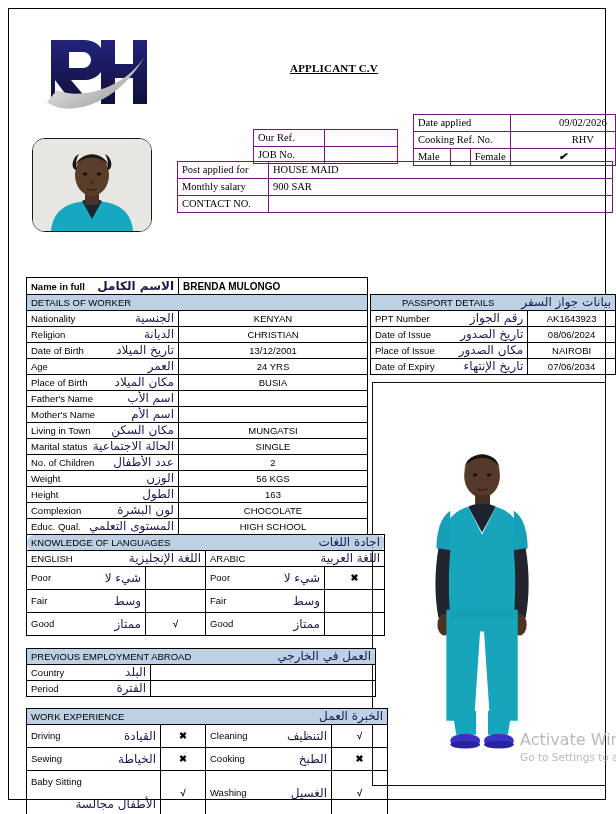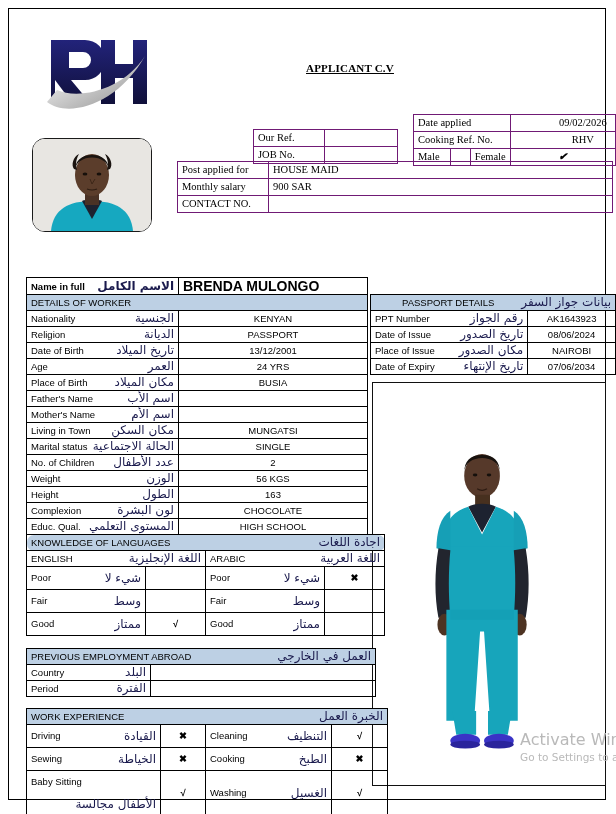--- a/index.html
+++ b/index.html
@@ -39,21 +39,20 @@
   #doc-title {
     position: absolute;
     left: 290px;
     top: 62px;
     font-family: "Liberation Serif", serif;
     font-size: 11px;
     font-weight: bold;
     letter-spacing: .2px;
     text-decoration: underline;
     color: #000;
-    margin-left: 16px;
   }
 
   
   #photo-head {
     position: absolute;
     left: 32px;
     top: 138px;
     width: 118px;
     height: 92px;
     border: 1.6px solid #1a1a1a;
@@ -117,21 +116,21 @@
     float: right;
     direction: rtl;
     font-family: "DejaVu Sans", sans-serif;
     font-size: 12px;
     color: #1a1a4d;
   }
 
   
   #tbl-name { left: 26px; top: 277px; }
   #tbl-name td.k { width: 143px; height: 17px; line-height: 17px; font-weight: bold; font-size: 9.5px; }
-  #tbl-name td.v { width: 180px; height: 17px; line-height: 17px; font-weight: bold; font-size: 14px; }
+  #tbl-name td.v { width: 180px; height: 17px; line-height: 17px; font-weight: bold; font-size: 10px; }
 
   
   #tbl-worker { left: 26px; top: 294px; }
   #tbl-worker td.k { width: 143px; }
   #tbl-worker td.v { width: 180px; text-align: center; }
   #tbl-worker td.hd { width: 329px; }
 
   
   #tbl-pass { left: 370px; top: 294px; }
   #tbl-pass td.k  { width: 149px; }
@@ -304,21 +303,21 @@
   <tbody id="worker-body">
       <tr>
         <td class="band hd" colspan="2"><span>DETAILS OF WORKER</span></td>
       </tr>
       <tr>
         <td class="k"><span>Nationality</span><span class="ar">الجنسية</span></td>
         <td class="v"><span>KENYAN</span></td>
       </tr>
       <tr>
         <td class="k"><span>Religion</span><span class="ar">الديانة</span></td>
-        <td class="v"><span>PASSPORT</span></td>
+        <td class="v"><span>CHRISTIAN</span></td>
       </tr>
       <tr>
         <td class="k"><span>Date of Birth</span><span class="ar">تاريخ الميلاد</span></td>
         <td class="v"><span>13/12/2001</span></td>
       </tr>
       <tr>
         <td class="k"><span>Age</span><span class="ar">العمر</span></td>
         <td class="v"><span>24 YRS</span></td>
       </tr>
       <tr>

